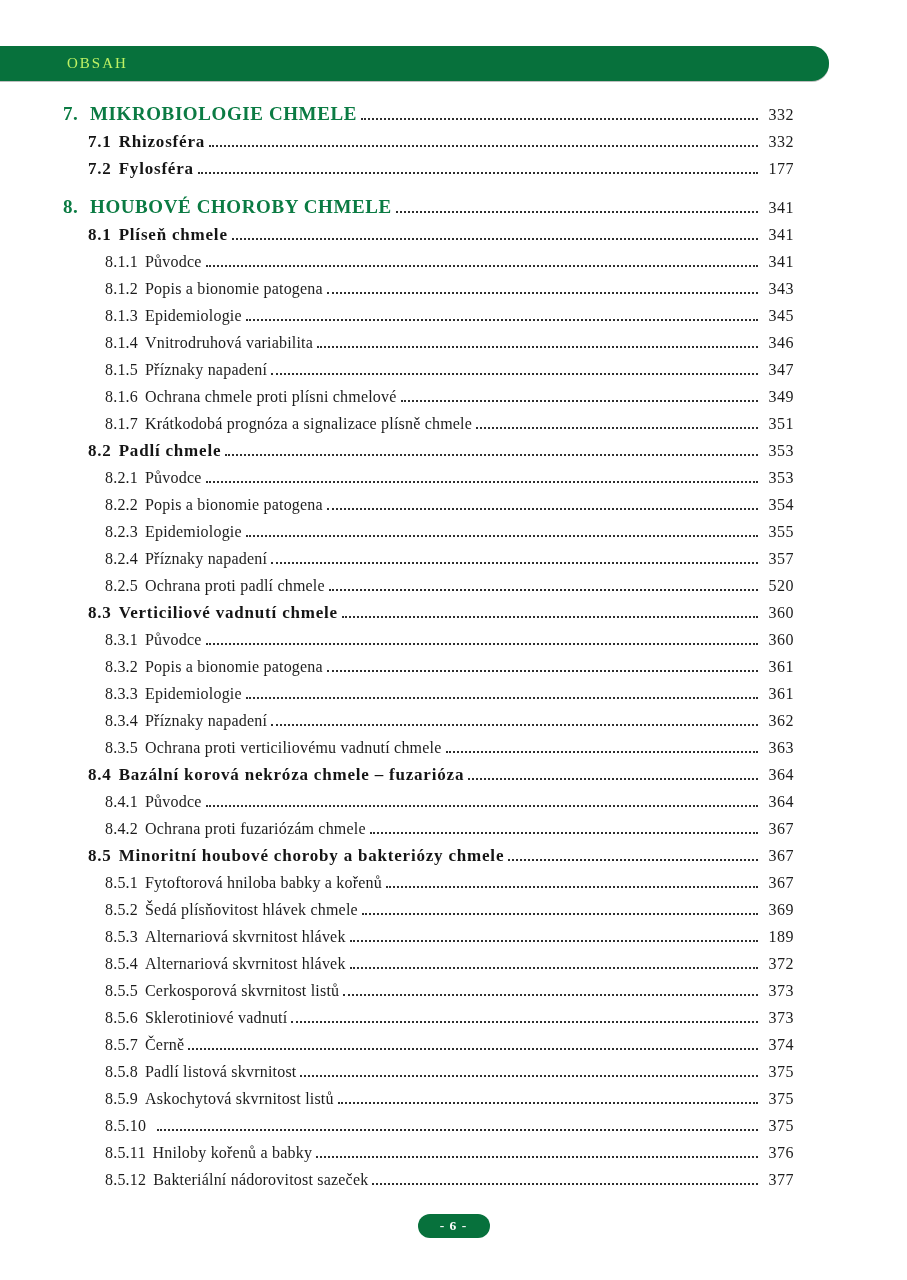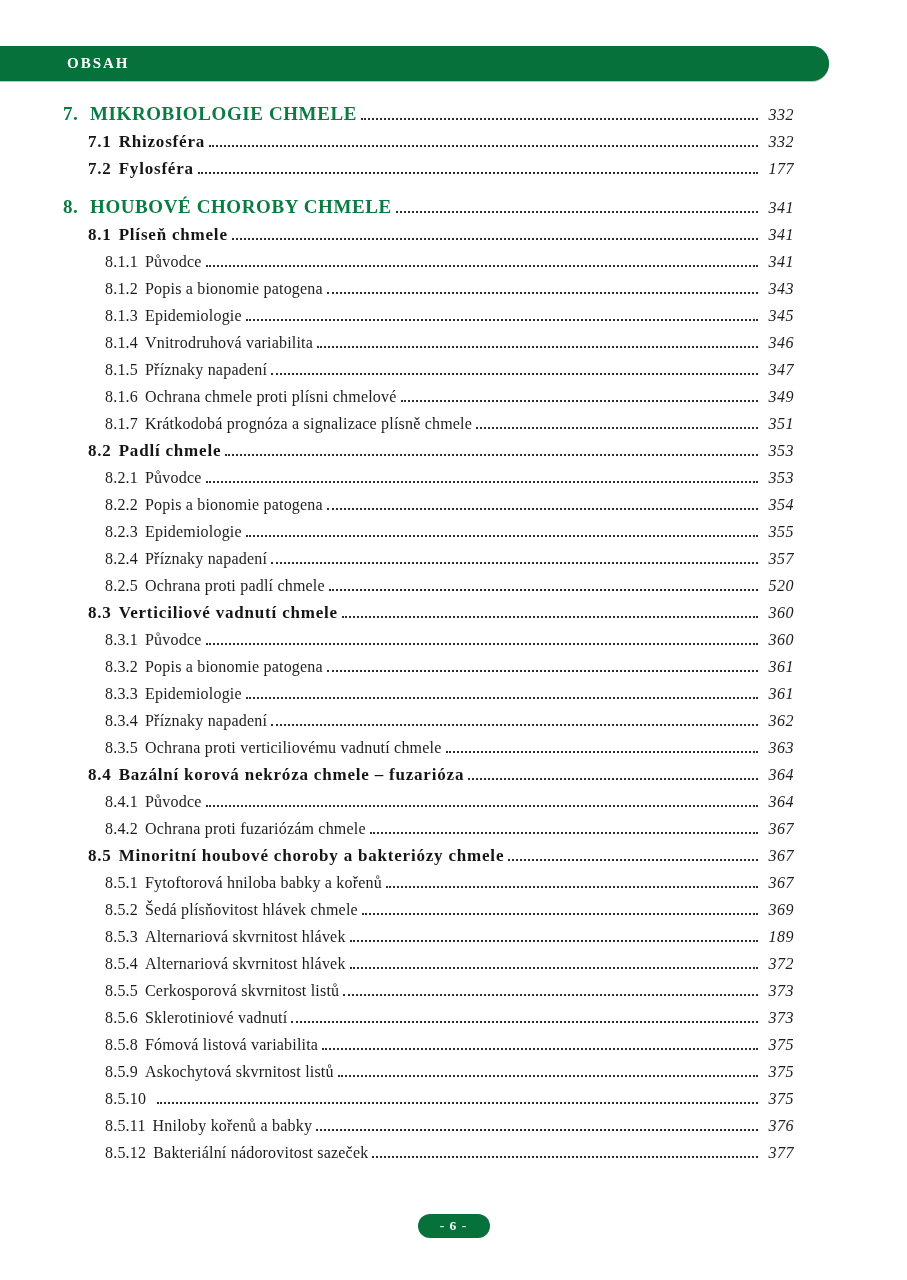--- a/index.html
+++ b/index.html
@@ -8,37 +8,37 @@
     width:907px; height:1280px; position:relative; overflow:hidden;
     font-family:"Liberation Serif", serif; color:#1c1c1c;
   }
   .band {
     position:absolute; left:0; top:46px; width:829px; height:35px;
     background:#07713c; border-radius:0 17px 17px 0;
     display:flex; align-items:center; padding-left:67px;
     box-shadow:0 1px 0 rgba(0,0,0,0.25);
   }
   .band .band-title {
-    color:#ffffff; font-weight:bold; font-size:15px; letter-spacing:2px;
+    color:#bef264; font-weight:normal; font-size:15px; letter-spacing:2px;
   }
   .toc {
     position:absolute; left:63px; right:113px; top:100px;
   }
   .row {
     display:flex; align-items:baseline; line-height:27px; white-space:nowrap;
   }
   .row .num { margin-right:7px; }
   .row .dots {
     flex:1 1 auto; min-width:18px;
     border-bottom:2px dotted #2e2e2e;
     margin:0 4px; align-self:baseline;
   }
   .row .pg {
     min-width:32px; text-align:right;
-    font-size:16px; font-weight:normal; color:#1c1c1c; letter-spacing:0.5px;font-style:italic;
+    font-size:16px; font-weight:normal; color:#1c1c1c; letter-spacing:0.5px;
   }
   .lv1 { font-size:19px; }
   .lv1 .num, .lv1 .title { color:#0b7b43; font-weight:bold; letter-spacing:0.6px; }
   .lv1 .num { min-width:20px; }
   .lv2 { font-size:17px; padding-left:25px; }
   .lv2 .num, .lv2 .title { font-weight:bold; color:#151515; letter-spacing:0.8px;text-align:center; }
   .lv3 { font-size:16px; padding-left:42px; }
   .lv3 .num, .lv3 .title { font-weight:normal; color:#1c1c1c; letter-spacing:0.2px; }
   .gap { margin-top:11px; }
   .footer-pill {
@@ -256,22 +256,28 @@
     <span class="dots"></span>
     <span class="pg">373</span>
   </div>
     <div class="row lv3">
     <span class="num">8.5.6</span>
     <span class="title">Sklerotiniové vadnutí</span>
     <span class="dots"></span>
     <span class="pg">373</span>
   </div>
     <div class="row lv3">
+    <span class="num">8.5.7</span>
+    <span class="title">Černě</span>
+    <span class="dots"></span>
+    <span class="pg">374</span>
+  </div>
+    <div class="row lv3">
     <span class="num">8.5.8</span>
-    <span class="title">Fómová listová variabilita</span>
+    <span class="title">Padlí listová skvrnitost</span>
     <span class="dots"></span>
     <span class="pg">375</span>
   </div>
     <div class="row lv3">
     <span class="num">8.5.9</span>
     <span class="title">Askochytová skvrnitost listů</span>
     <span class="dots"></span>
     <span class="pg">375</span>
   </div>
     <div class="row lv3">

